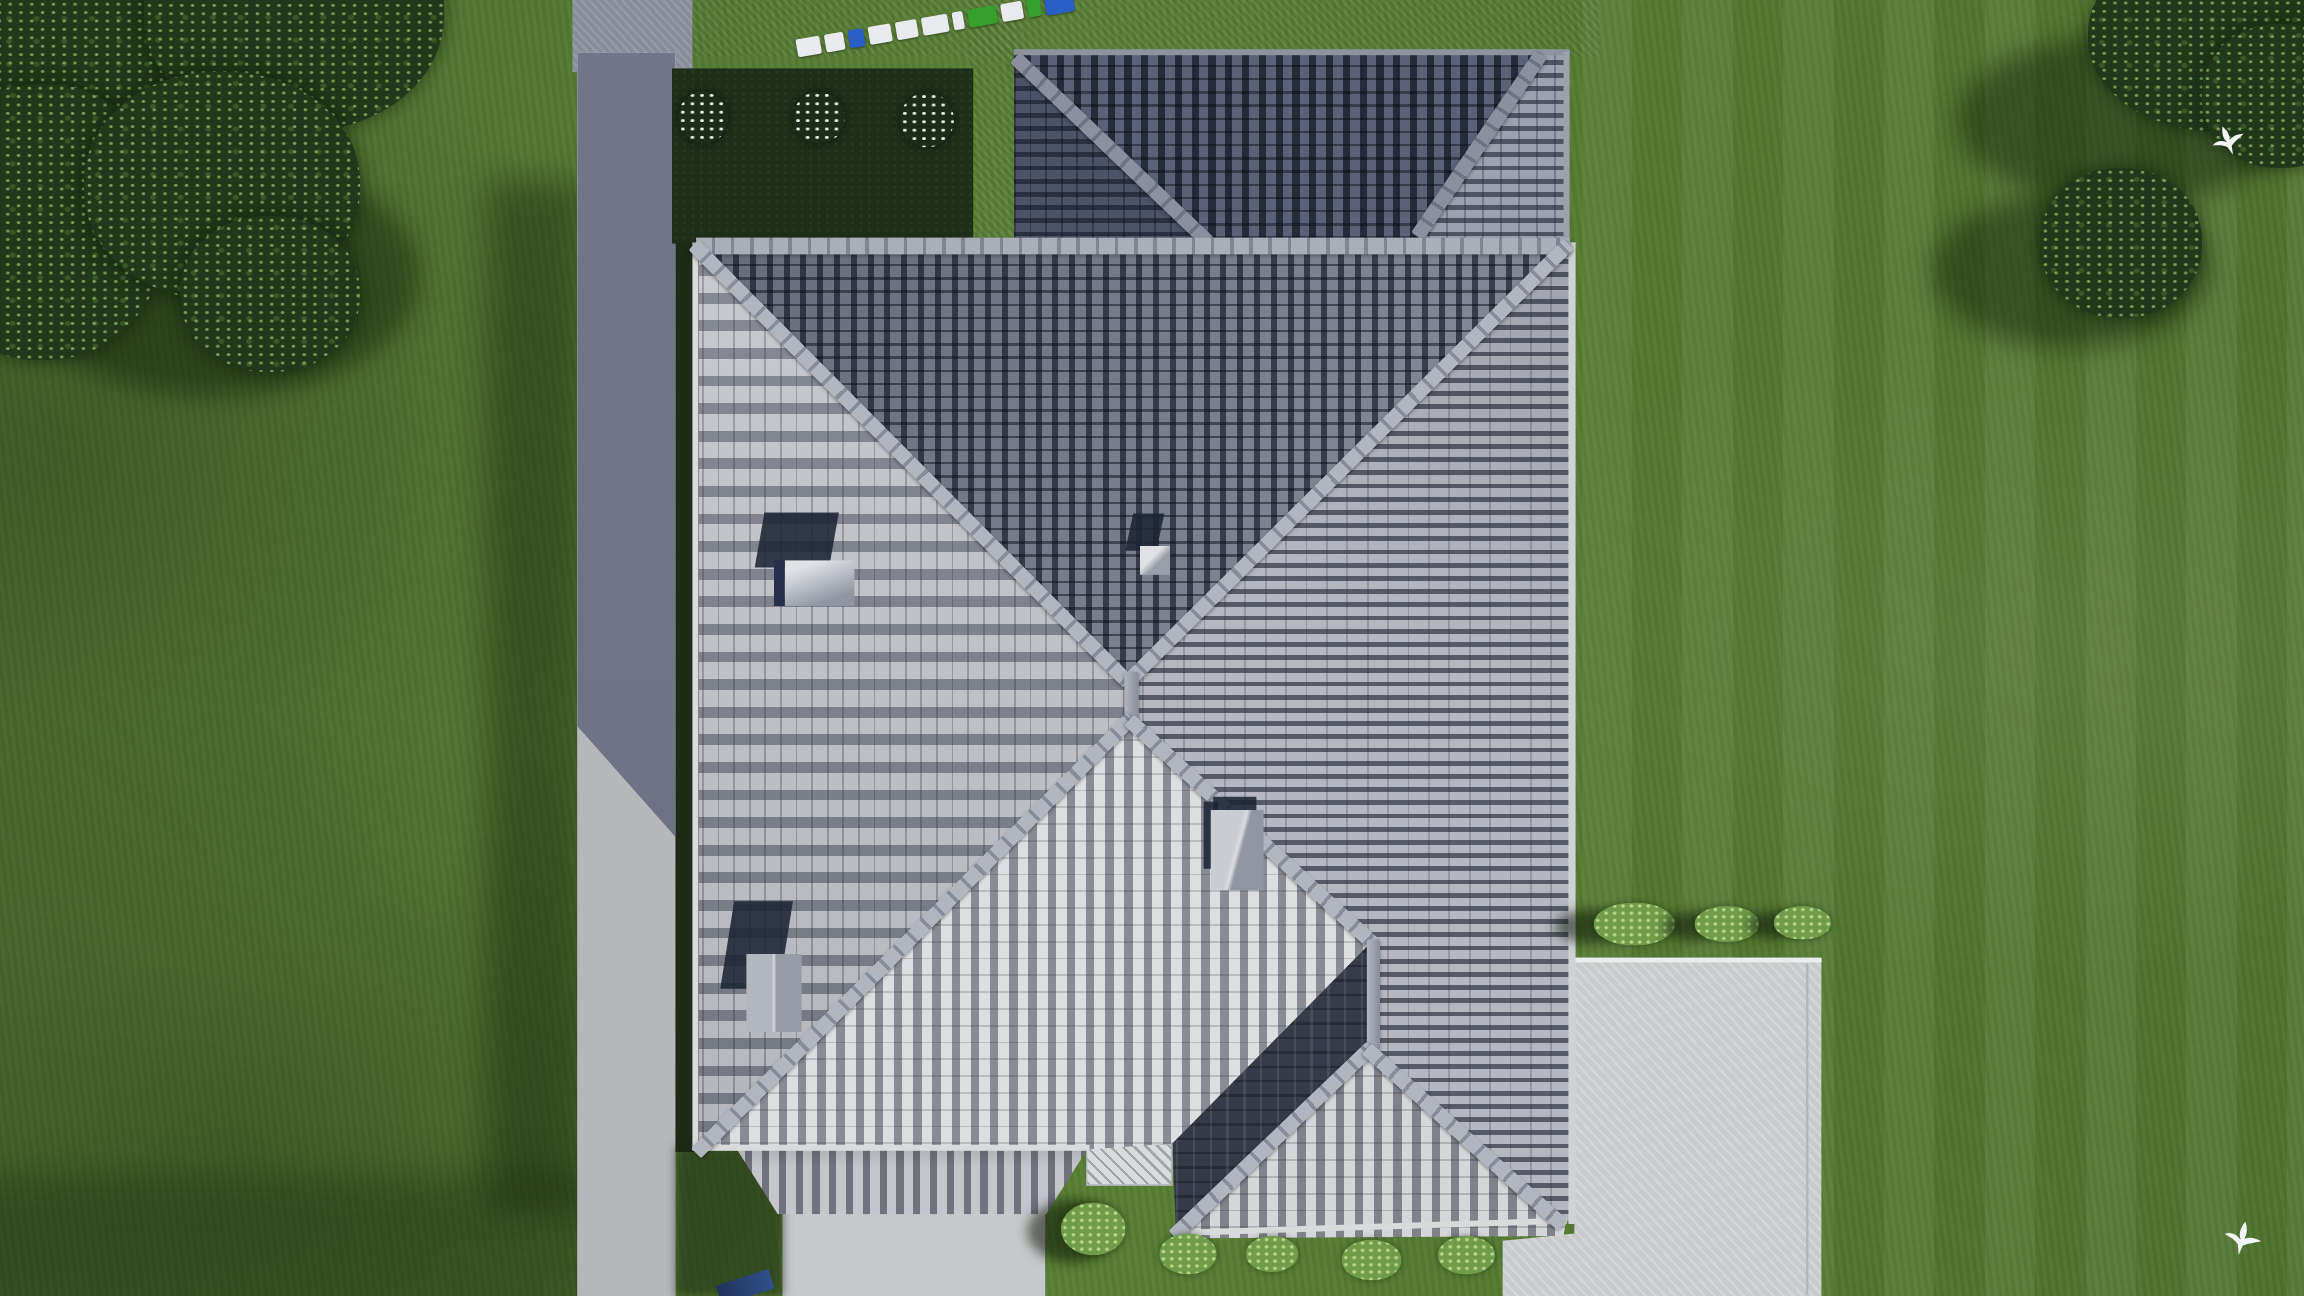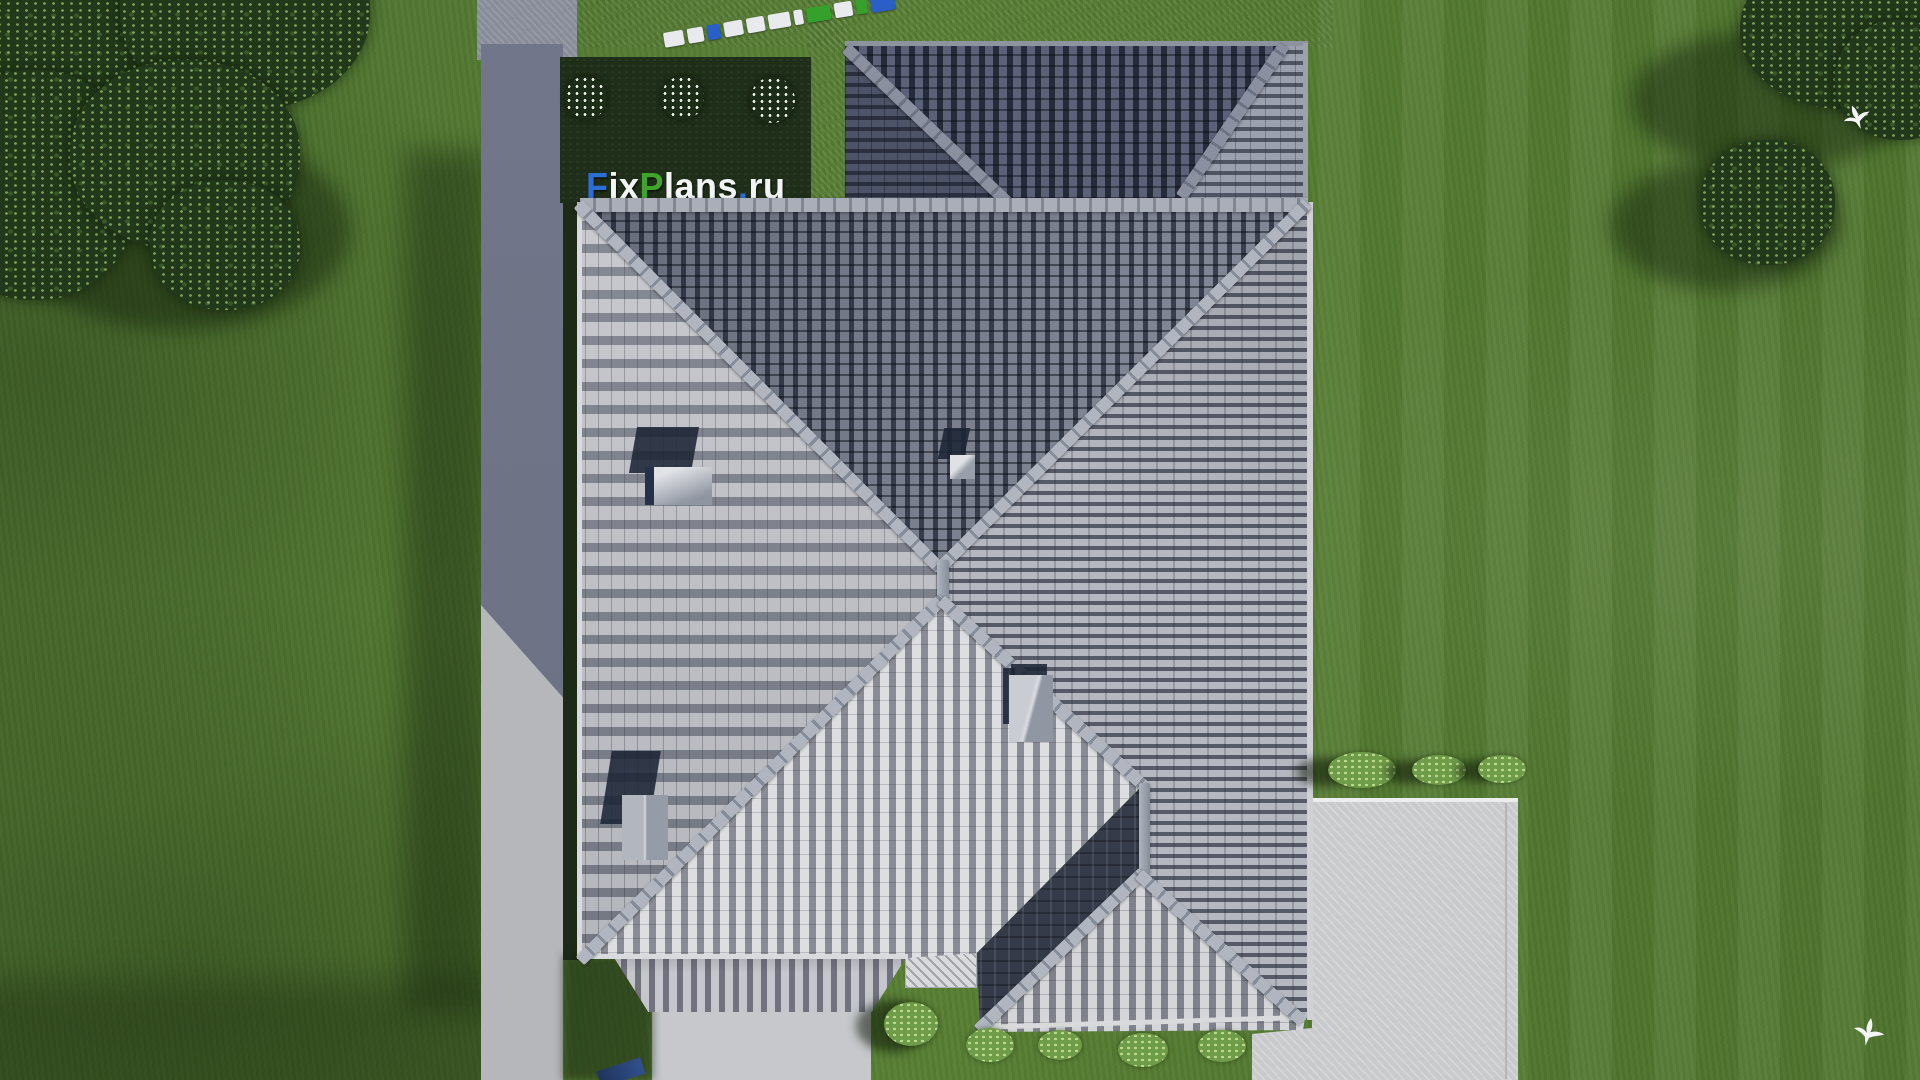--- a/index.html
+++ b/index.html
@@ -194,21 +194,20 @@
   <div class="abs stone-pad"></div>
 
   <div class="abs dark-lawn-top"></div>
   <div class="abs dark-lawn-strip"></div>
   <div class="abs dark-lawn-bottom"></div>
 
   <div class="abs bush-white" style="left:565px;top:76px;width:42px;height:44px;"></div>
   <div class="abs bush-white" style="left:661px;top:76px;width:43px;height:44px;"></div>
   <div class="abs bush-white" style="left:750px;top:77px;width:45px;height:46px;"></div>
 
-  <div class="abs watermark" id="watermark" aria-label="FixPlans.ru"><span style="color: rgb(42, 111, 214);">F</span><span style="color: rgb(243, 244, 246);">ix</span><span style="color: rgb(63, 163, 44);">P</span><span style="color: rgb(243, 244, 246);">lans</span><span style="color: rgb(42, 111, 214);">.</span><span style="color: rgb(243, 244, 246);">ru</span></div>
 
   <div class="abs truck" id="truck">
       <div class="seg" style="width: 20px; background: rgb(232, 234, 238);"></div>
       <div class="seg" style="width: 16px; background: rgb(232, 234, 238);"></div>
       <div class="seg" style="width: 13px; background: rgb(42, 95, 200);"></div>
       <div class="seg" style="width: 19px; background: rgb(232, 234, 238);"></div>
       <div class="seg" style="width: 18px; background: rgb(232, 234, 238);"></div>
       <div class="seg" style="width: 22px; background: rgb(232, 234, 238);"></div>
       <div class="seg" style="width: 9px; background: rgb(232, 234, 238);"></div>
       <div class="seg" style="width: 24px; background: rgb(53, 160, 42);"></div>

